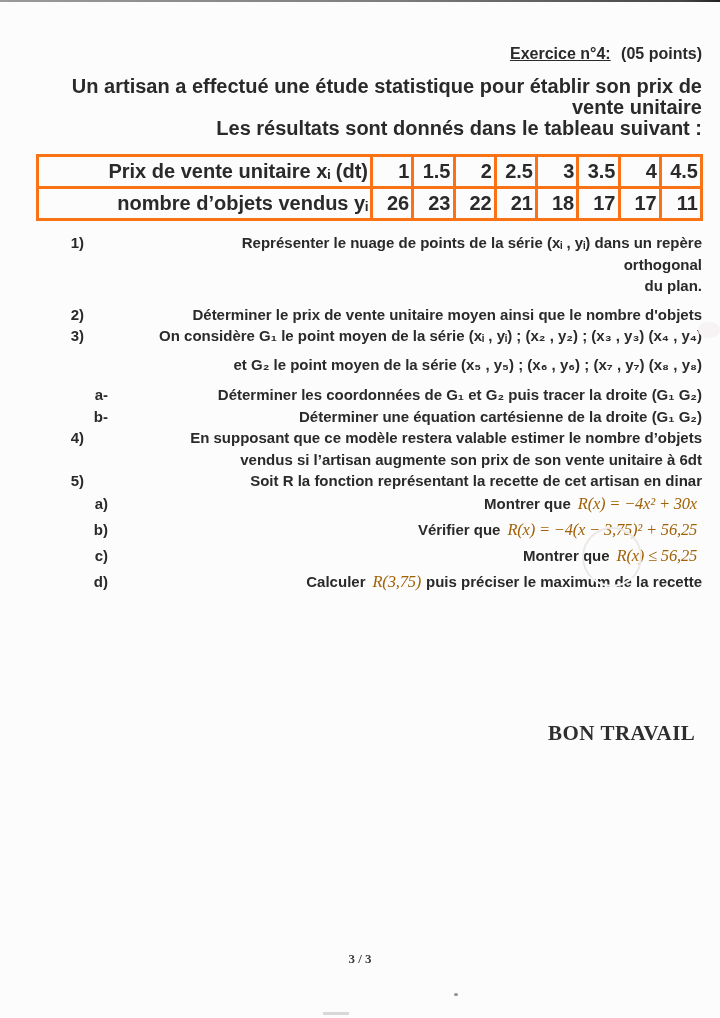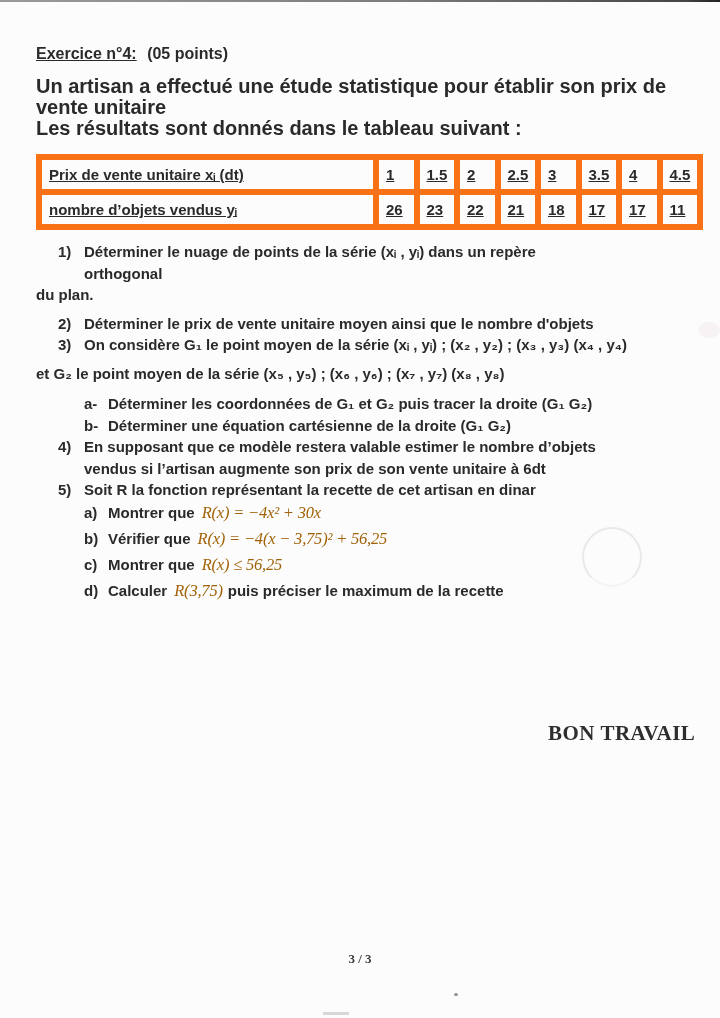--- a/index.html
+++ b/index.html
@@ -10,34 +10,34 @@
     overflow:hidden;
     font-family:"Liberation Sans", sans-serif;
     font-weight:bold;
     color:#2a2a2a;
     -webkit-font-smoothing:antialiased;
   }
   .scan-top-edge{
     position:absolute;top:0;left:0;width:720px;height:2px;
     background:linear-gradient(to right,#9a9a9a,#7d7d7d 55%,#454545 95%,#222);
   }
-  .content{padding:44px 18px 0 36px;}
+  .content{padding:44px 18px 0 36px;text-align:right;}
   .title{margin:0;font-size:16px;line-height:20px;}
   .title .u{text-decoration:underline;}
   .title .pts{margin-left:6px;}
   .intro{margin:12px 0 0 0;font-size:20px;line-height:21px;}
   table.data{
     margin-top:15px;border-collapse:collapse;table-layout:fixed;width:667px;
   }
   table.data td{
-    border:6px solid #f97316;
-    font-size:15px;height:27px;
+    border:3px solid #f97316;
+    font-size:20px;height:27px;
     padding:1px 2px 1px 7px;
     vertical-align:middle;
-    white-space:nowrap;overflow:hidden;text-decoration:underline;
+    white-space:nowrap;overflow:hidden;
   }
   td.lbl{width:322px;}
   .qwrap{margin-top:11px;font-size:15px;line-height:21.5px;}
   .q{display:flex;margin-left:22px;}
   .q .num{flex:0 0 26px;}
   .q .qt{flex:1;}
   .q.sub{margin-left:48px;}
   .q.sub .num{flex:0 0 24px;}
   .cont{margin-left:0;}
   .cont.duplan{}
@@ -121,21 +121,21 @@
         <td>11</td>
       </tr>
     </tbody>
       </table>
 
     <div class="qwrap">
 
       <div class="q q1">
         <span class="num">1)</span>
         <div class="qt">
-          <div>Déterminer le nuage de points de la série (xᵢ , yᵢ) dans un repère</div>
+          <div>Représenter le nuage de points de la série (xᵢ , yᵢ) dans un repère</div>
           <div>orthogonal</div>
         </div>
       </div>
 
       <div class="cont duplan">du plan.</div>
 
       <div class="q q2">
         <span class="num">2)</span>
         <div class="qt">
           <div>Déterminer le prix de vente unitaire moyen ainsi que le nombre d'objets</div>

